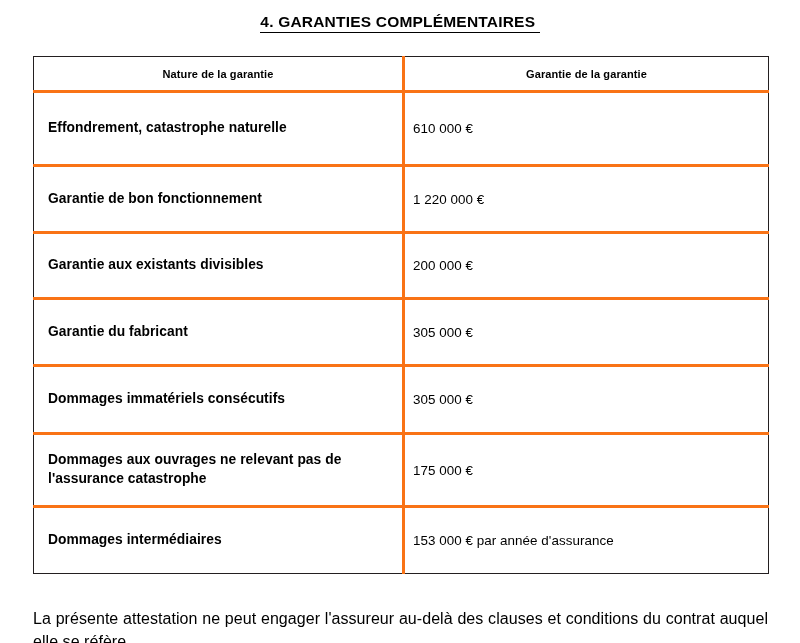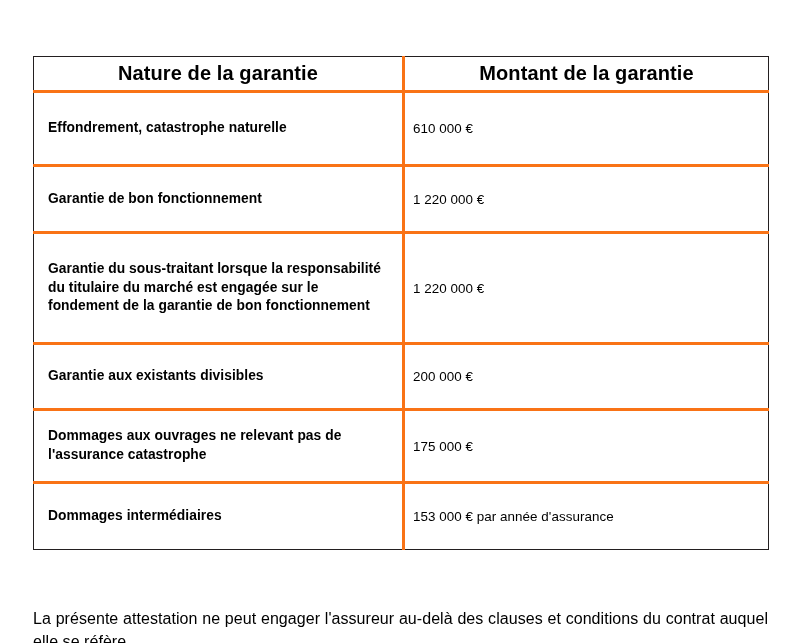--- a/index.html
+++ b/index.html
@@ -76,21 +76,21 @@
     border-right: none;
   }
   .garanties-table th.col-sep,
   .garanties-table td.col-sep {
     border-left: 1.4px solid #231f20;
   }
 
   thead th {
     height: 33px;
     text-align: center;
-    font-size: 20px;
+    font-size: 11px;
     font-weight: bold;
     letter-spacing: 0.1px;
   }
 
   td.nature {
     font-size: 13.8px;
     font-weight: bold;
     line-height: 1.36;
     padding: 6px 10px 6px 14px;
     letter-spacing: 0.05px;
@@ -123,48 +123,55 @@
     text-align: justify;
     text-justify: inter-word;
     letter-spacing: 0.05px;
   }
 </style>
 </head>
 <body>
 
 <div class="page">
 
+  <div class="doc-title">
+    <span class="title-text">4. GARANTIES COMPLÉMENTAIRES </span>
+  </div>
 
   <table class="garanties-table">
     <colgroup>
       <col class="c-nature">
       <col class="c-montant">
     </colgroup>
     <thead>
       <tr>
         <th>Nature de la garantie</th>
-        <th class="col-sep">Montant de la garantie</th>
+        <th class="col-sep">Garantie de la garantie</th>
       </tr>
     </thead>
     <tbody>
       <tr class="r1">
         <td class="nature">Effondrement, catastrophe naturelle</td>
         <td class="montant col-sep">610 000 €</td>
       </tr>
       <tr class="r2">
         <td class="nature">Garantie de bon fonctionnement</td>
         <td class="montant col-sep">1 220 000 €</td>
       </tr>
-      <tr class="r3">
-        <td class="nature">Garantie du sous-traitant lorsque la responsabilité du titulaire du marché est engagée sur le fondement de la garantie de bon fonctionnement</td>
-        <td class="montant col-sep">1 220 000 €</td>
-      </tr>
       <tr class="r4">
         <td class="nature">Garantie aux existants divisibles</td>
         <td class="montant col-sep">200 000 €</td>
+      </tr>
+      <tr class="r5">
+        <td class="nature">Garantie du fabricant</td>
+        <td class="montant col-sep">305 000 €</td>
+      </tr>
+      <tr class="r6">
+        <td class="nature">Dommages immatériels consécutifs</td>
+        <td class="montant col-sep">305 000 €</td>
       </tr>
       <tr class="r7">
         <td class="nature">Dommages aux ouvrages ne relevant pas de l'assurance catastrophe</td>
         <td class="montant col-sep">175 000 €</td>
       </tr>
       <tr class="r8">
         <td class="nature">Dommages intermédiaires</td>
         <td class="montant col-sep">153 000 € par année d'assurance</td>
       </tr>
     </tbody>

